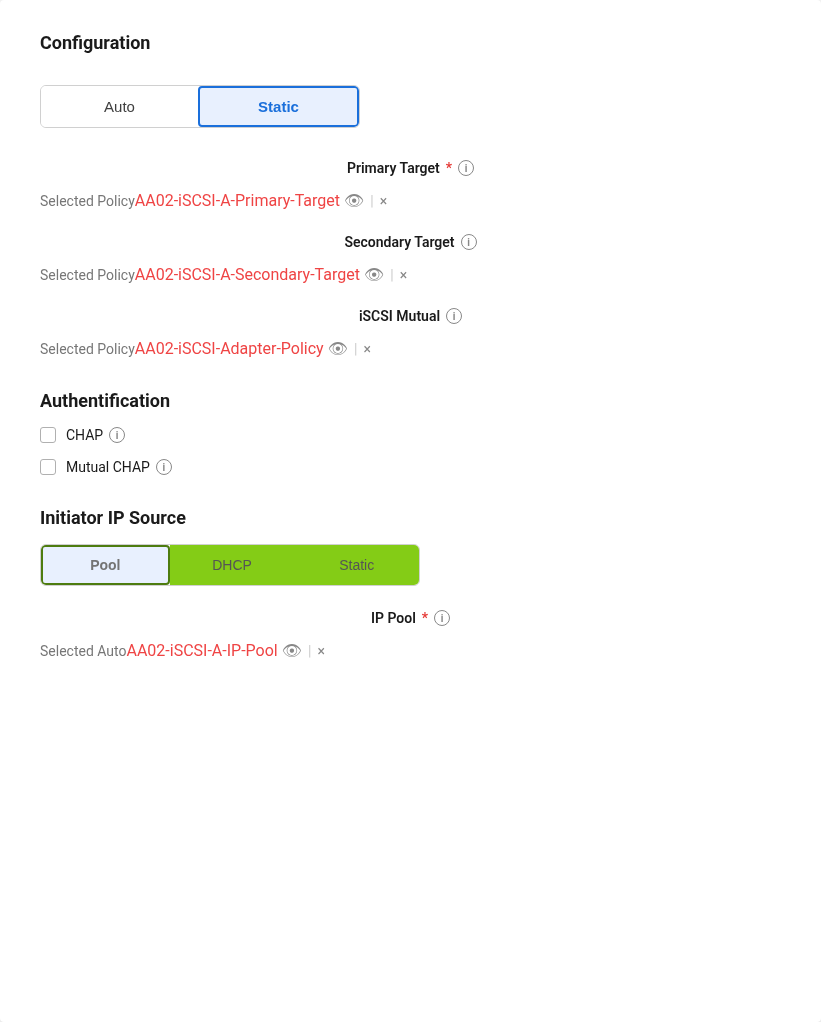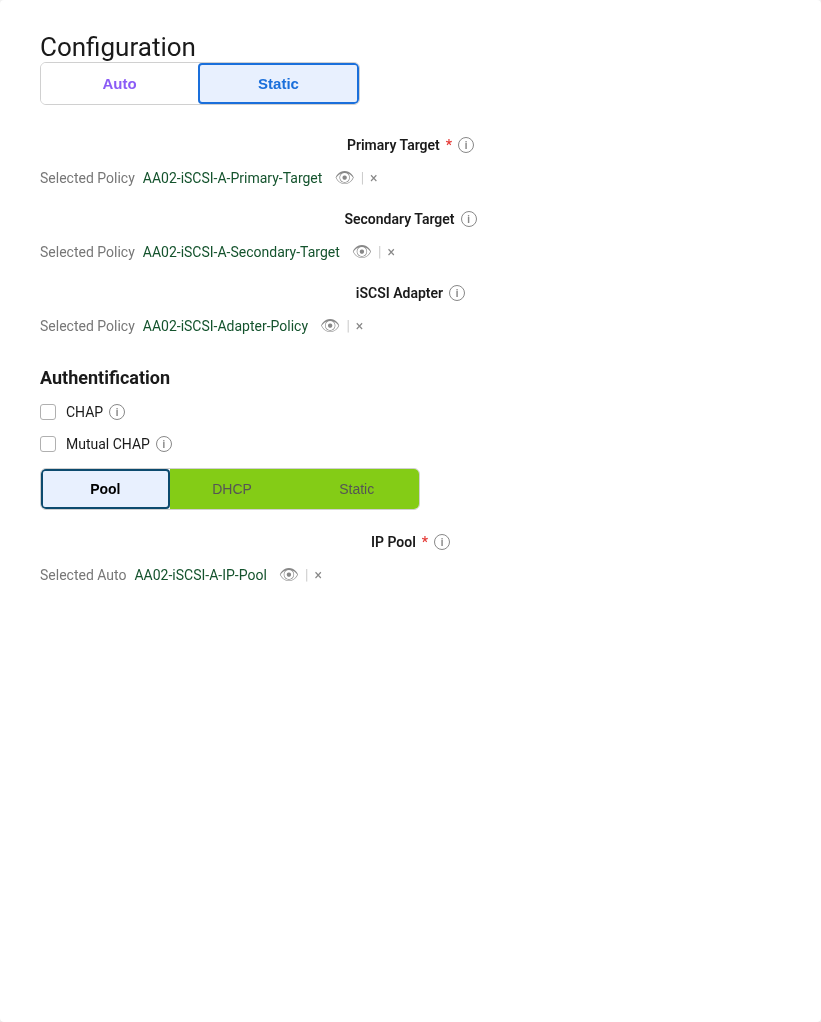--- a/index.html
+++ b/index.html
@@ -21,23 +21,24 @@
     .card {
       background: #ffffff;
       width: 821px;
       min-height: 1022px;
       padding: 32px 40px;
       border-radius: 4px;
       box-shadow: 0 1px 4px rgba(0,0,0,0.1);
     }
 
     .page-title {
-      font-size: 26px;
-      font-weight: 400;
+      font-size: 18px;
+      font-weight: 700;
       color: #1a1a1a;
+      margin-bottom: 32px;
     }
 
     
     .toggle-group {
       display: flex;
       border: 1.5px solid #d0d0d0;
       border-radius: 6px;
       overflow: hidden;
       width: 320px;
       margin-bottom: 32px;
@@ -45,22 +46,22 @@
 
     .toggle-btn {
       flex: 1;
       padding: 10px 0;
       text-align: center;
       font-size: 15px;
       cursor: pointer;
       background: #fff;
       border: none;
       outline: none;
-      color: #8b5cf6;
-      font-weight: 700;
+      color: #404040;
+      font-weight: 400;
     }
 
     .toggle-btn.active {
       background: #e8f0fe;
       color: #1a6fdb;
       font-weight: 600;
       border: 2px solid #1a6fdb;
       border-radius: 4px;
     }
 
@@ -94,34 +95,34 @@
       border-radius: 50%;
       font-size: 10px;
       color: #888;
       font-weight: 700;
       cursor: pointer;
     }
 
     .policy-row {
       display: flex;
       align-items: center;
-      gap: 8px;
+      gap: 0;
       font-size: 14px;
       color: #555;
       margin-top: 15px;
     }
 
     .policy-label {
       color: #777;
       font-size: 14px;
     }
 
     .policy-value {
-      color: #14532d;
-      font-size: 14px;
+      color: #ef4444;
+      font-size: 16px;
       font-weight: 400;
     }
 
     .policy-actions {
       display: flex;
       align-items: center;
       gap: 6px;
       margin-left: 4px;
     }
 
@@ -199,23 +200,23 @@
       cursor: pointer;
       background: #84cc16;
       border: none;
       outline: none;
       color: #555;
       font-weight: 400;
     }
 
     .ip-toggle-btn.active {
       background: #e8f0fe;
-      color: #000000;
+      color: #737373;
       font-weight: 600;
-      border: 2px solid #0c4a6e;
+      border: 2px solid #4d7c0f;
       border-radius: 4px;
     }
   </style>
 </head>
 <body>
 
 <div class="card">
 
   <div class="page-title">Configuration</div>
 
@@ -252,21 +253,21 @@
       <div class="policy-actions">
         <span class="eye-icon">👁</span>
         <span class="divider-pipe">|</span>
         <span class="close-icon">×</span>
       </div>
     </div>
   </div>
 
   <div class="section">
     <div class="section-label">
-      <span>iSCSI Adapter</span>
+      <span>iSCSI Mutual</span>
       <span class="info-icon">i</span>
     </div>
     <div class="policy-row">
       <span class="policy-label">Selected Policy</span>
       <span class="policy-value">AA02-iSCSI-Adapter-Policy</span>
       <div class="policy-actions">
         <span class="eye-icon">👁</span>
         <span class="divider-pipe">|</span>
         <span class="close-icon">×</span>
       </div>
@@ -286,20 +287,23 @@
   </div>
 
   <div class="checkbox-row">
     <div class="checkbox-box"></div>
     <div class="checkbox-label">
       <span>Mutual CHAP</span>
       <span class="info-icon">i</span>
     </div>
   </div>
 
+  <div class="heading-section">
+    <h2>Initiator IP Source</h2>
+  </div>
 
   <div class="ip-toggle-group">
     <button class="ip-toggle-btn active">Pool</button>
     <button class="ip-toggle-btn">DHCP</button>
     <button class="ip-toggle-btn">Static</button>
   </div>
 
   <div class="section">
     <div class="section-label">
       <span>IP Pool</span>

